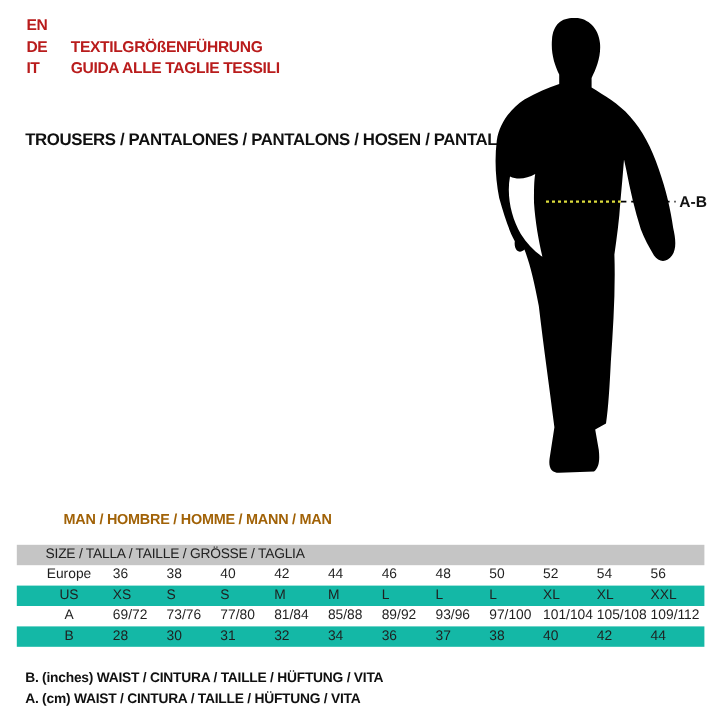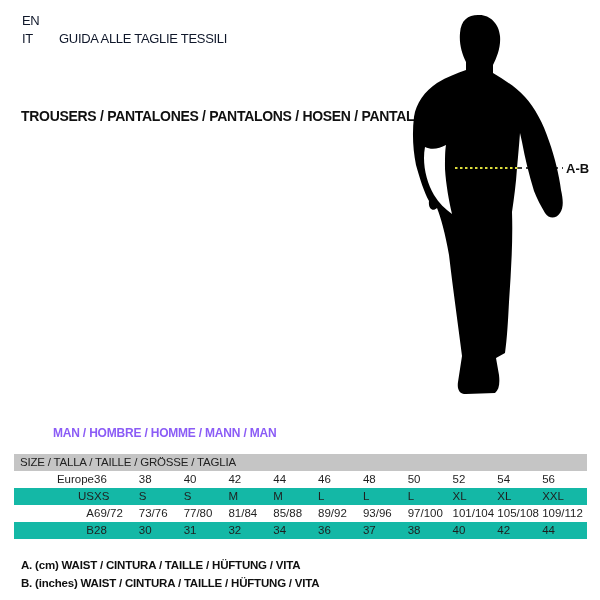--- a/index.html
+++ b/index.html
@@ -8,72 +8,76 @@
   .canvas {
     position: relative;
     width: 600px; height: 600px;
     background: #ffffff;
     overflow: hidden;
   }
 
   
   .lang-block {
     position: absolute; left: 22px; top: 12px;
-    font-weight: normal; font-size: 13px; line-height: 18px;
-    letter-spacing: -0.3px; color: #0f172a;
+    font-weight: bold; font-size: 13px; line-height: 18px;
+    letter-spacing: -0.3px; color: #b91c1c;
   }
   .lang-row { display: flex; }
   .lang-code { width: 37px; flex: 0 0 37px; }
 
   .category-title {
     position: absolute; left: 21px; top: 108px;
     font-weight: bold; font-size: 14px; letter-spacing: -0.3px; color: #101010;
   }
 
   
   .figure-wrap { position: absolute; left: 400px; top: 6px; width: 200px; height: 400px; font-weight: bold; }
 
   
   .gender-title {
     position: absolute; left: 21px; top: 426px;
-    font-weight: bold; font-size: 12px; letter-spacing: -0.2px; color: #8b5cf6; padding-left: 32px;
+    font-weight: bold; font-size: 12px; letter-spacing: -0.2px; color: #a16207; padding-left: 32px;
   }
 
   
   .size-table { position: absolute; left: 14px; top: 454px; width: 573px; font-size: 11.5px; }
   .t-header {
     background: #c5c5c5; color: #222;
-    height: 17px; line-height: 17px; padding-left: 6px;
+    height: 17px; line-height: 17px; padding-left: 24px;
     letter-spacing: -0.2px;
   }
   .t-row {
     display: grid;
     grid-template-columns: 80px repeat(11, 1fr);
     height: 17px; line-height: 17px;
     color: #1f1f1f;
   }
   .t-row.alt { background: #14b8a6; }
-  .t-label { text-align: right; padding-left: 7px; }
+  .t-label { text-align: center; padding-left: 7px; }
   .t-cell { text-align: left; }
 
   
   .notes {
     position: absolute; left: 21px; top: 556px;
     font-weight: bold; font-size: 11.5px; line-height: 18px;
     letter-spacing: -0.2px; color: #101010;
   }
 </style>
 </head>
 <body>
 
 <div class="canvas">
 
   <div class="lang-block">
     <div class="lang-row">
       <span class="lang-code">EN</span>
+    </div>
+    <div class="lang-row">
+      <span class="lang-code">DE</span>
+      <span class="lang-label">TEXTILGRÖßENFÜHRUNG</span>
     </div>
     <div class="lang-row">
       <span class="lang-code">IT</span>
       <span class="lang-label">GUIDA ALLE TAGLIE TESSILI</span>
     </div>
   </div>
 
   <div class="category-title">TROUSERS / PANTALONES / PANTALONS / HOSEN / PANTALONI</div>
 
   <div class="figure-wrap">
@@ -189,17 +193,17 @@
       <div class="t-cell">36</div>
       <div class="t-cell">37</div>
       <div class="t-cell">38</div>
       <div class="t-cell">40</div>
       <div class="t-cell">42</div>
       <div class="t-cell">44</div>
     </div>
   </div>
 
   <div class="notes">
+    <div>B. (inches) WAIST / CINTURA / TAILLE / HÜFTUNG / VITA</div>
     <div>A. (cm) WAIST / CINTURA / TAILLE / HÜFTUNG / VITA</div>
-    <div>B. (inches) WAIST / CINTURA / TAILLE / HÜFTUNG / VITA</div>
   </div>
 
 </div>
 
 </body></html>

